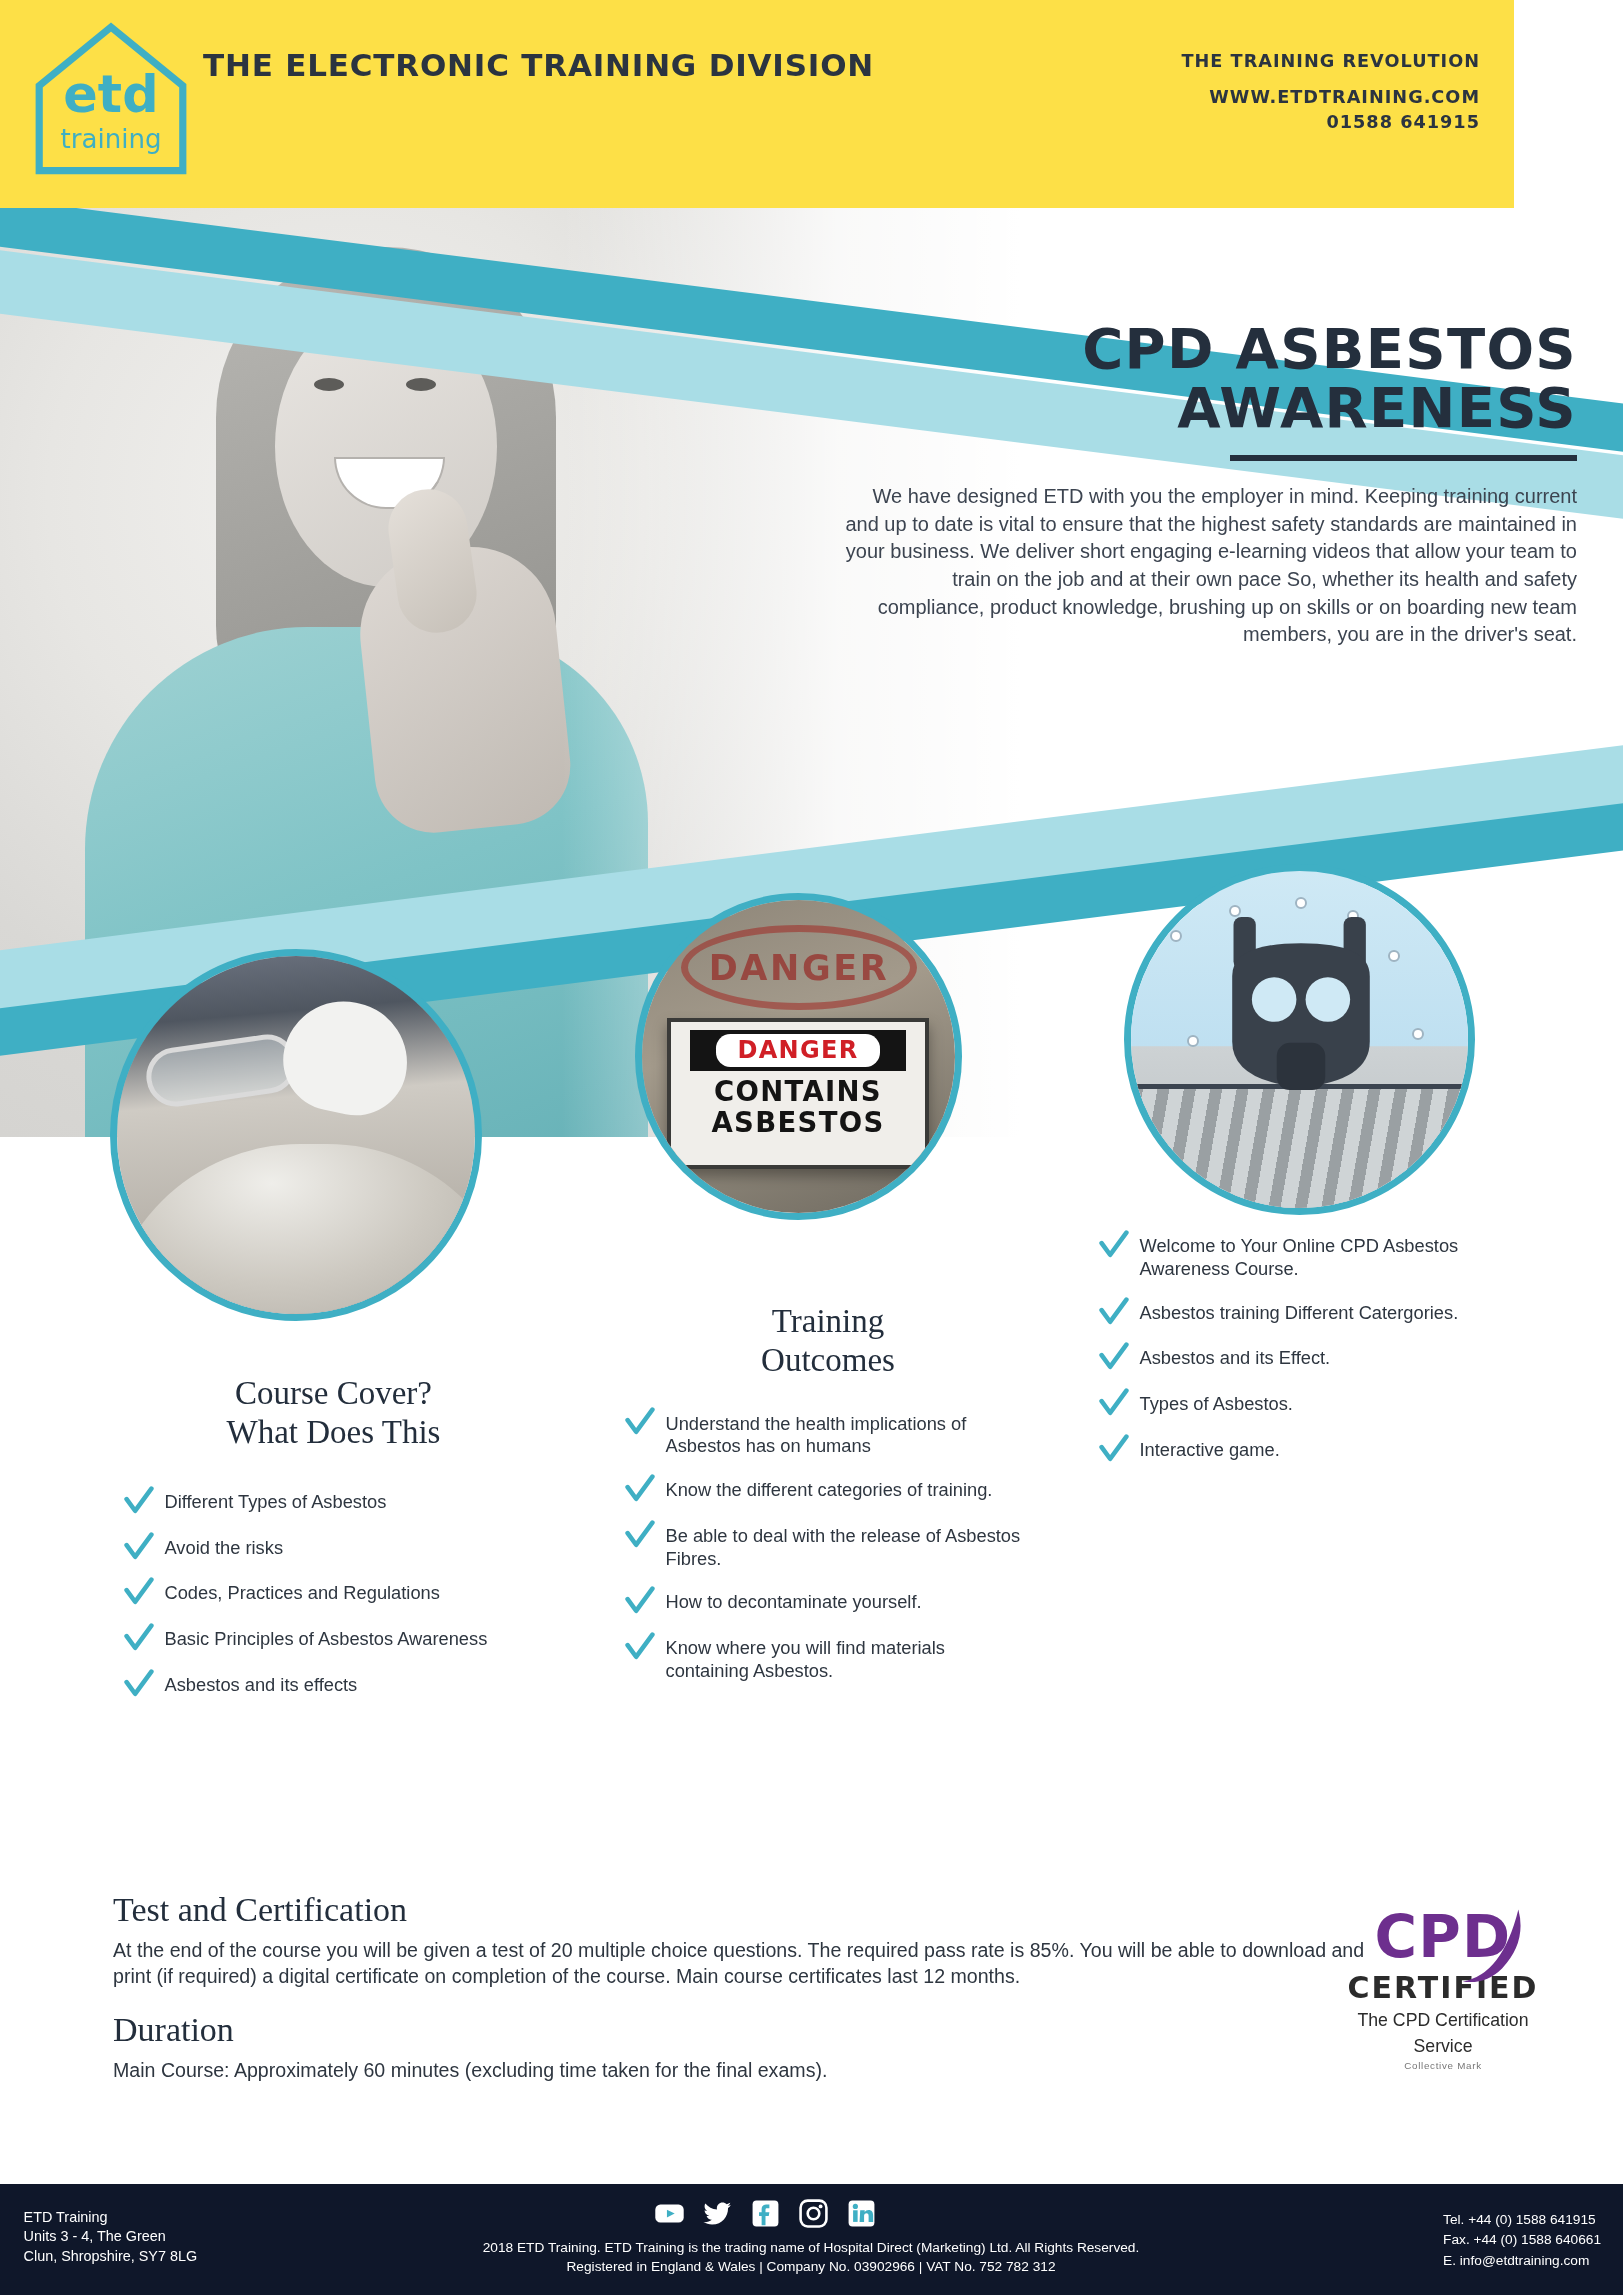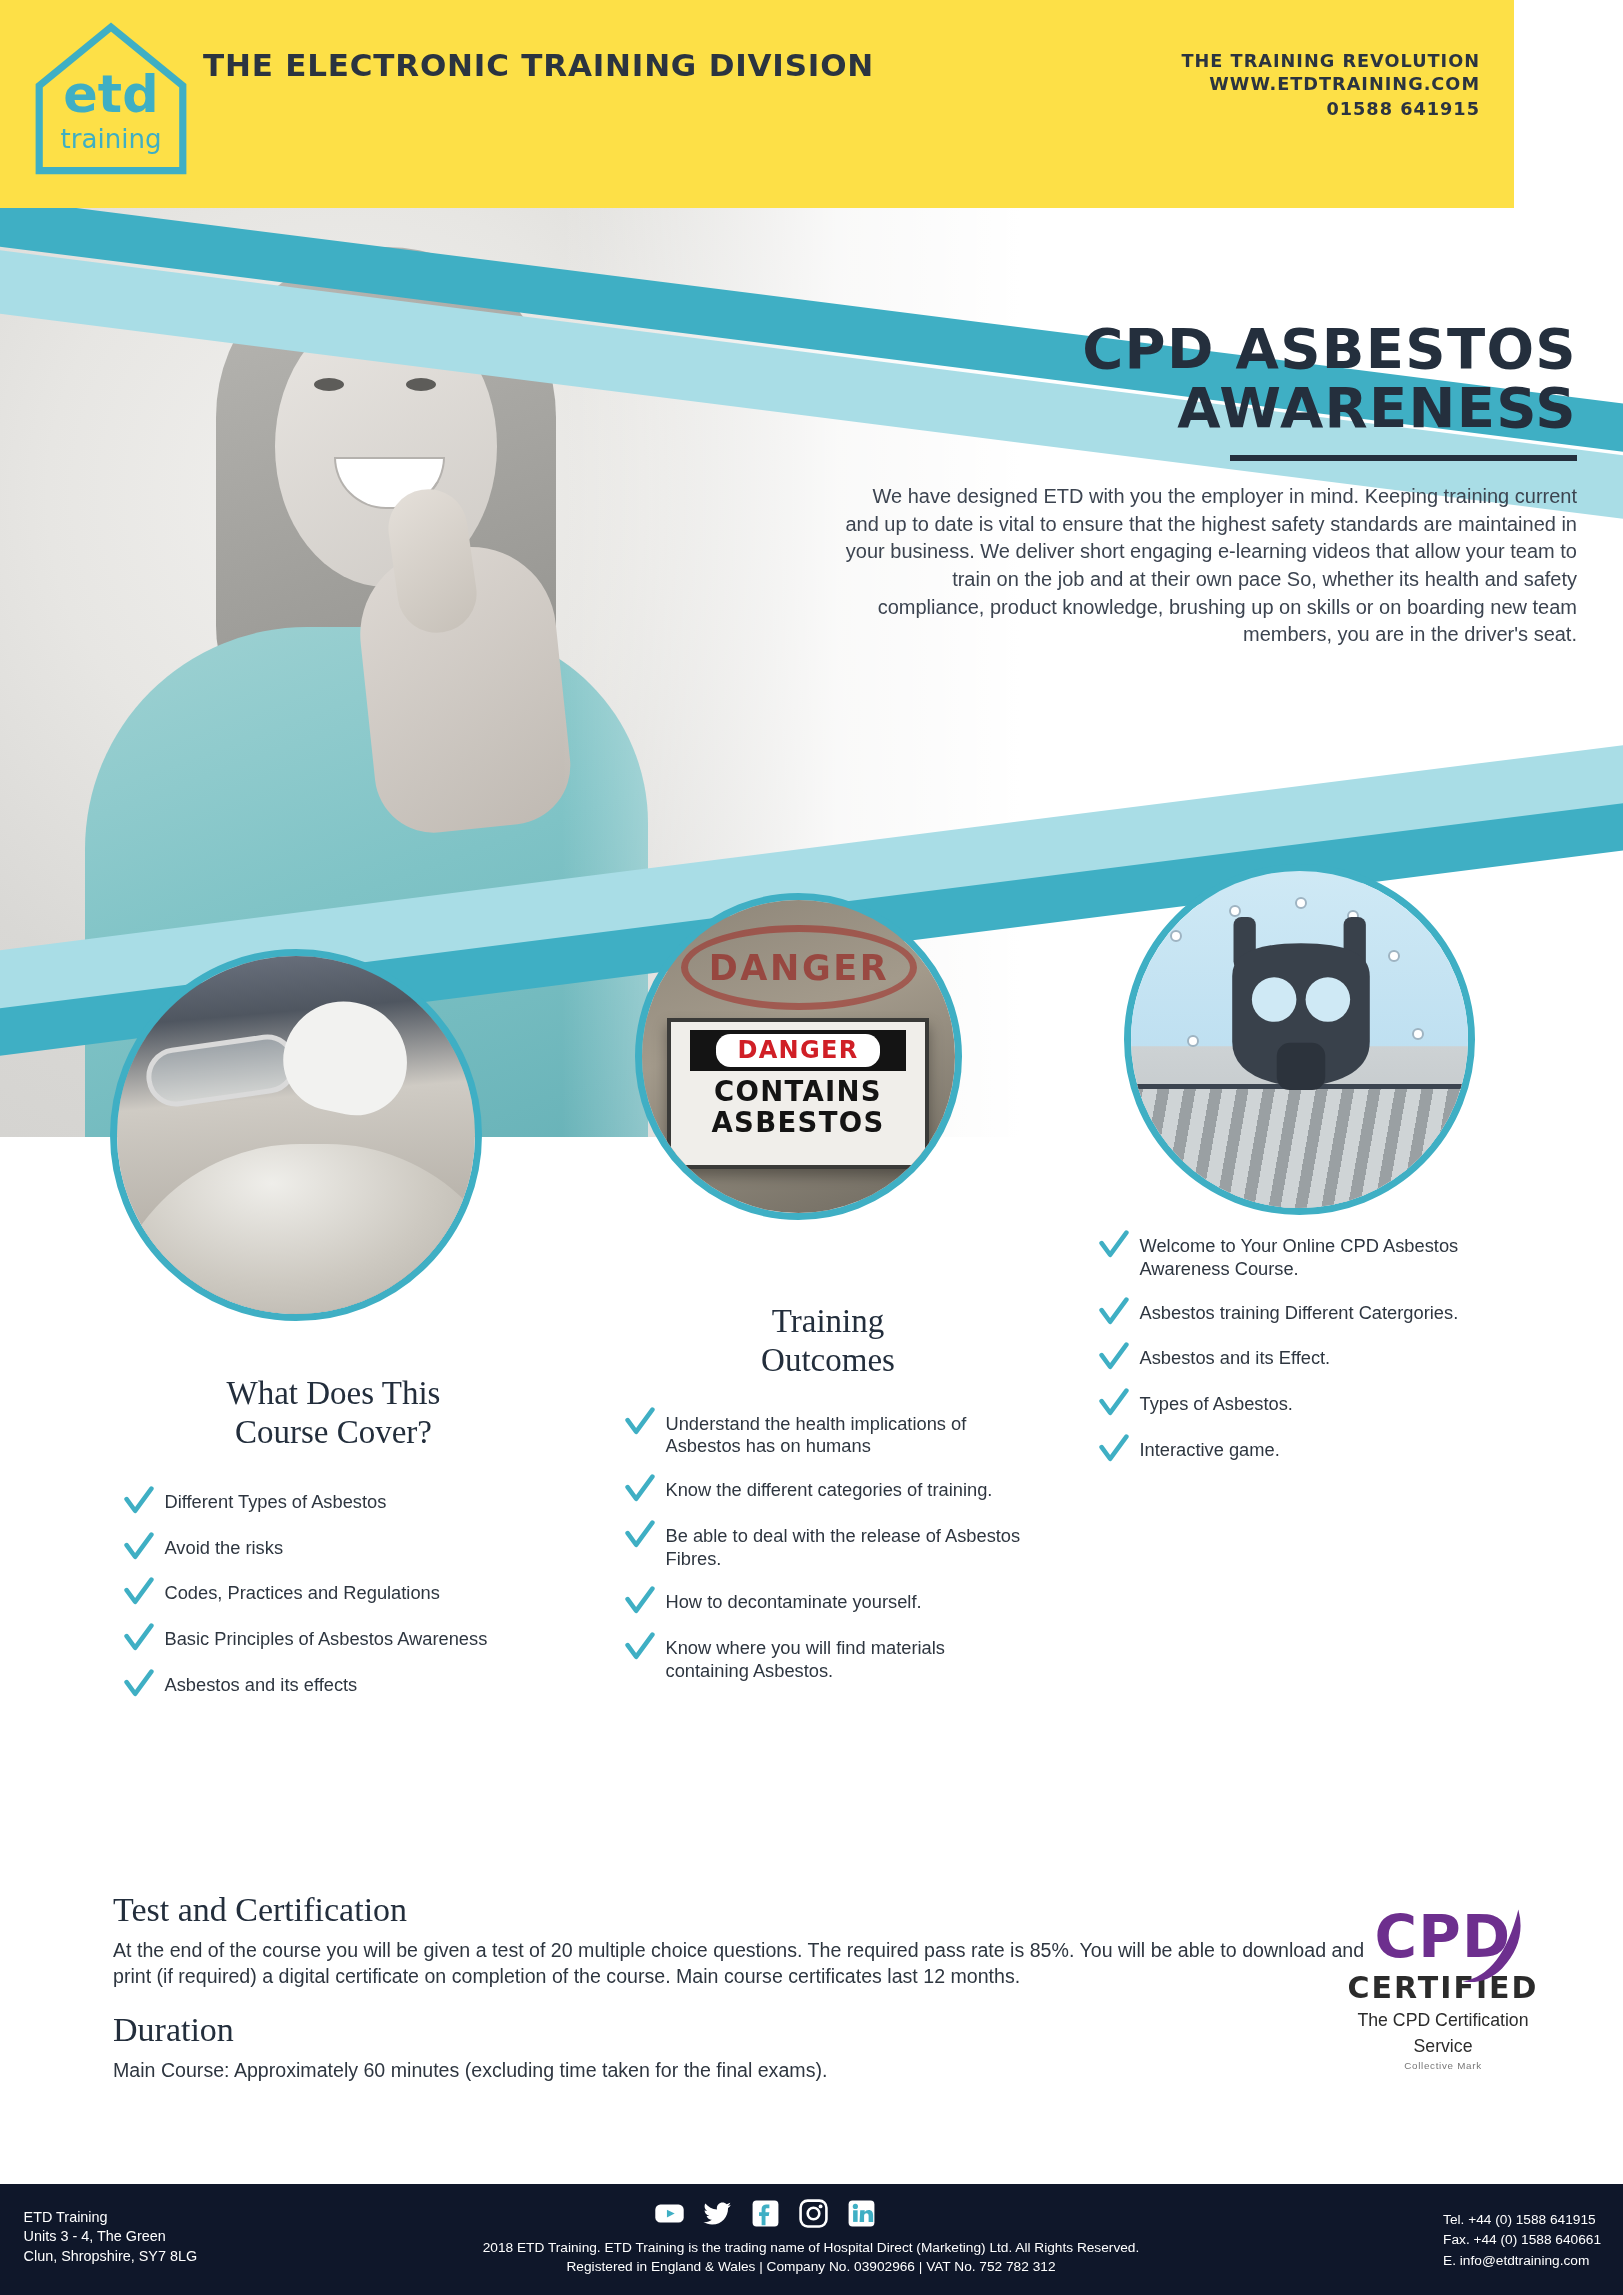--- a/index.html
+++ b/index.html
@@ -45,21 +45,21 @@
   }
   .header-right {
     position: absolute;
     right: 34px; top: 51px;
     text-align: right;
     color: #2b3440;
     font-family: "DejaVu Sans", sans-serif;
     font-weight: bold;
     letter-spacing: 1px;
   }
-  .header-right .l1 { font-size: 17.7px; margin-bottom: 3px; }
+  .header-right .l1 { font-size: 17.7px; margin-bottom: 16px; }
   .header-right .l2 { font-size: 17.7px; margin-bottom: 5.2px; }
   .header-right .l3 { font-size: 17.7px; }
 
   
   .hero {
     position: absolute;
     top: 208px; left: 0;
     width: 1623px;
     height: 1021px;
     overflow: hidden;
@@ -537,22 +537,22 @@
         <path d="M20 90 Q20 40 125 40 Q230 40 230 90 L230 190 Q230 250 125 260 Q20 250 20 190 Z" fill="#39414b"></path>
         <circle cx="84" cy="126" r="34" fill="#cfe9f5"></circle>
         <circle cx="166" cy="126" r="34" fill="#cfe9f5"></circle>
         <rect x="88" y="192" width="74" height="72" rx="20" fill="#2c333c"></rect>
       </svg>
     </div>
   </div>
 
   <div class="col col1">
     <div class="col-title">
+      <div>Course Cover?</div>
       <div>What Does This</div>
-      <div>Course Cover?</div>
     </div>
     <div class="bullets">
       <div class="bullet">
         <span class="tick">
             <svg viewBox="0 0 46 46">
               <path d="M4 20 L17 38 L42 4" fill="none" stroke="#3fafc4" stroke-width="7" stroke-linecap="round" stroke-linejoin="round"></path>
             </svg>
           </span>
         <span class="txt">Different Types of Asbestos</span>
       </div>

